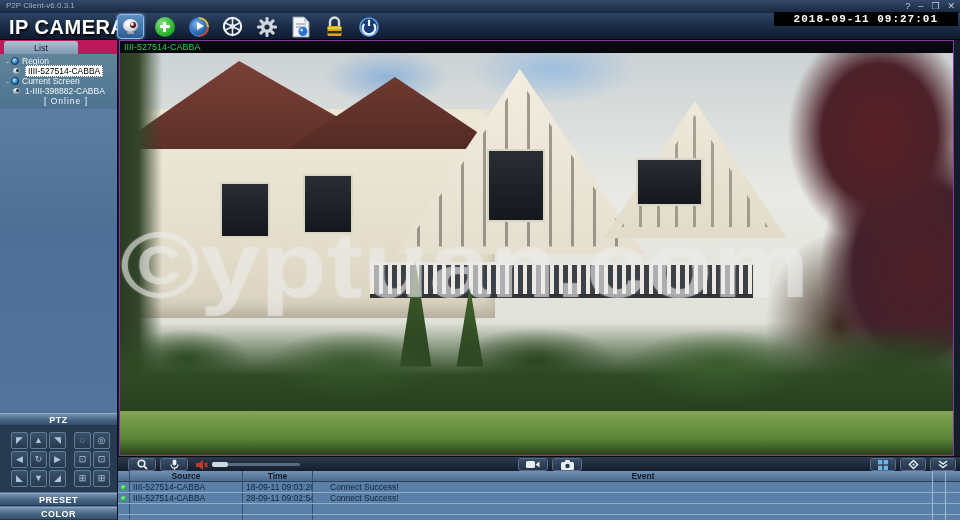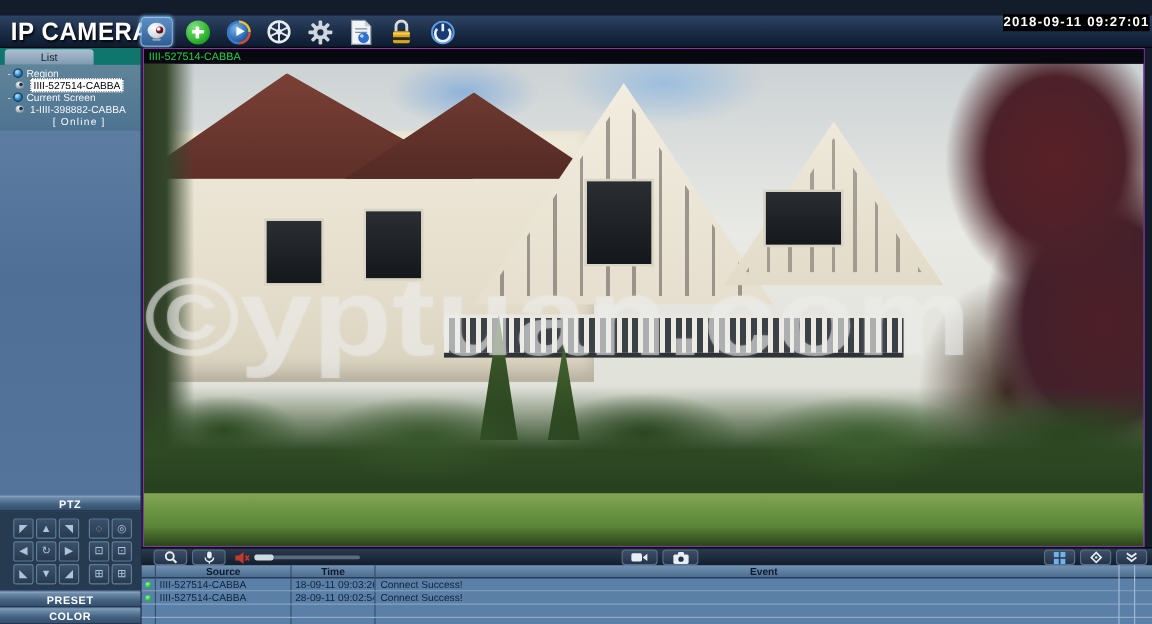--- a/index.html
+++ b/index.html
@@ -36,27 +36,27 @@
   .i-add::before { width:10px; height:3px; left:5px; top:8.5px; }
   .i-add::after  { width:3px; height:10px; left:8.5px; top:5px; }
   .i-play { background:conic-gradient(#e8c23a 0 25%, #cf4a2e 25% 50%, #3a78c9 50% 100%); position:relative; }
   .i-play::before { content:""; position:absolute; inset:2px; border-radius:50%;
      background:radial-gradient(circle at 35% 30%, #7fb5e8, #1e5ea8 70%); }
   .i-play::after { content:""; position:absolute; left:8px; top:5.5px;
      border-left:7px solid #fff; border-top:4.5px solid transparent; border-bottom:4.5px solid transparent; }
   .i-wheel svg, .i-gear svg, .i-lock svg, .i-log svg, .i-power svg { display:block; }
   
   .users { position:absolute; right:6px; top:1px; font-size:9px; color:#e9eff6; }
-  .clock { position:absolute; right:2px; top:12px; height:14px; padding:0 0; background:#000;
-    color:#fff; font-family:Liberation Sans, sans-serif; font-size:11px; font-weight:bold;
+  .clock { position:absolute; right:2px; top:12px; height:14px; padding:0 20px; background:#000;
+    color:#fff; font-family:Liberation Mono, monospace; font-size:11px; font-weight:bold;
     line-height:14px; letter-spacing:1px; }
   
   .sidebar { position:absolute; left:0; top:40px; width:118px; height:480px;
     display:flex; flex-direction:column; background:#54749b; border-right:1px solid #0a1220; }
-  .tabbar { height:14px; background:#0f766e; position:relative; flex:0 0 auto;padding-left:30px; }
+  .tabbar { height:14px; background:#be185d; position:relative; flex:0 0 auto;padding-left:30px; }
   .tab { position:absolute; left:4px; top:1px; width:74px; height:13px; border-radius:3px 3px 0 0;
     background:linear-gradient(#aebfd0,#7globe591); background:linear-gradient(#aebfd0,#7e99b2);
     color:#16202e; font-size:9px; display:flex; align-items:center; justify-content:center; }
   .tree { flex:0 0 auto; height:55px; padding-top:2px; font-size:8.5px; color:#f2f6fa;
     background:linear-gradient(180deg,#608599,#4d7392); }
   .tree-row { display:flex; align-items:center; height:10px; white-space:nowrap; }
   .expander { width:7px; margin-left:4px; color:#dfe8ef; font-size:8px; line-height:7px; text-align:center; }
   .globe { width:8px; height:8px; border-radius:50%; margin-right:3px; flex:0 0 auto;
     background:radial-gradient(circle at 35% 30%, #bfe8ff, #2f86c8 55%, #0b4a80); border:1px solid #0a3a63; }
   .camico { width:9px; height:7px; margin-right:3px; flex:0 0 auto; position:relative; }
@@ -145,31 +145,40 @@
   .slider-fill { position:absolute; left:0; top:-1px; width:16px; height:5px; background:#cfd9e2; border-radius:2px; }
   .bt-right { position:absolute; right:4px; top:1px; display:flex; gap:4px; }
   
   .event-table { position:absolute; left:118px; top:471px; width:842px; height:49px; font-size:8.5px; }
   .thead { display:flex; height:11px; background:linear-gradient(#7392b2,#4c6c90);
     border-bottom:1px solid #2c415c; color:#0d1a2b; font-weight:bold; }
   .trow { display:flex; height:11px; background:#5b80a8; border-bottom:1px solid #8fadc9; color:#10233a; }
   .c-status { flex:0 0 12px; display:flex; align-items:center; justify-content:center; border-right:1px solid #35506e; }
   .c-src { flex:0 0 113px; padding-left:3px; border-right:1px solid #35506e; overflow:hidden; white-space:nowrap; }
   .c-time { flex:0 0 70px; padding-left:3px; border-right:1px solid #35506e; overflow:hidden; white-space:nowrap; }
-  .c-event { flex:1 1 auto; padding-left:4px; overflow:hidden; white-space:nowrap; }
+  .c-event { flex:1 1 auto; padding-left:4px; overflow:hidden; white-space:nowrap;margin-left:13px; }
   .thead .c-src, .thead .c-time, .thead .c-event { text-align:center; padding-left:0; }
   .dot { width:5px; height:5px; border-radius:50%; background:radial-gradient(circle at 35% 30%, #8dff9a, #14b832 70%); }
   .vscroll { position:absolute; right:14px; top:0; bottom:0; width:14px;
     border-left:1px solid #9db8d2; border-right:1px solid #9db8d2; }
 </style>
 </head>
 <body>
 
 <div id="app">
 
+  <div class="titlebar">
+    <span class="title-text">P2P Client-v6.0.3.1</span>
+    <div class="win-controls">
+      <span>?</span>
+      <span>–</span>
+      <span>❒</span>
+      <span>✕</span>
+    </div>
+  </div>
 
   <div class="toolbar">
     <div class="logo">IP CAMERA</div>
     <div class="tool-icons">
       <div class="tool-btn active">
         <div class="i-cam">
             <div class="ball"></div>
             <div class="lens"></div>
             <div class="foot"></div>
           </div>

